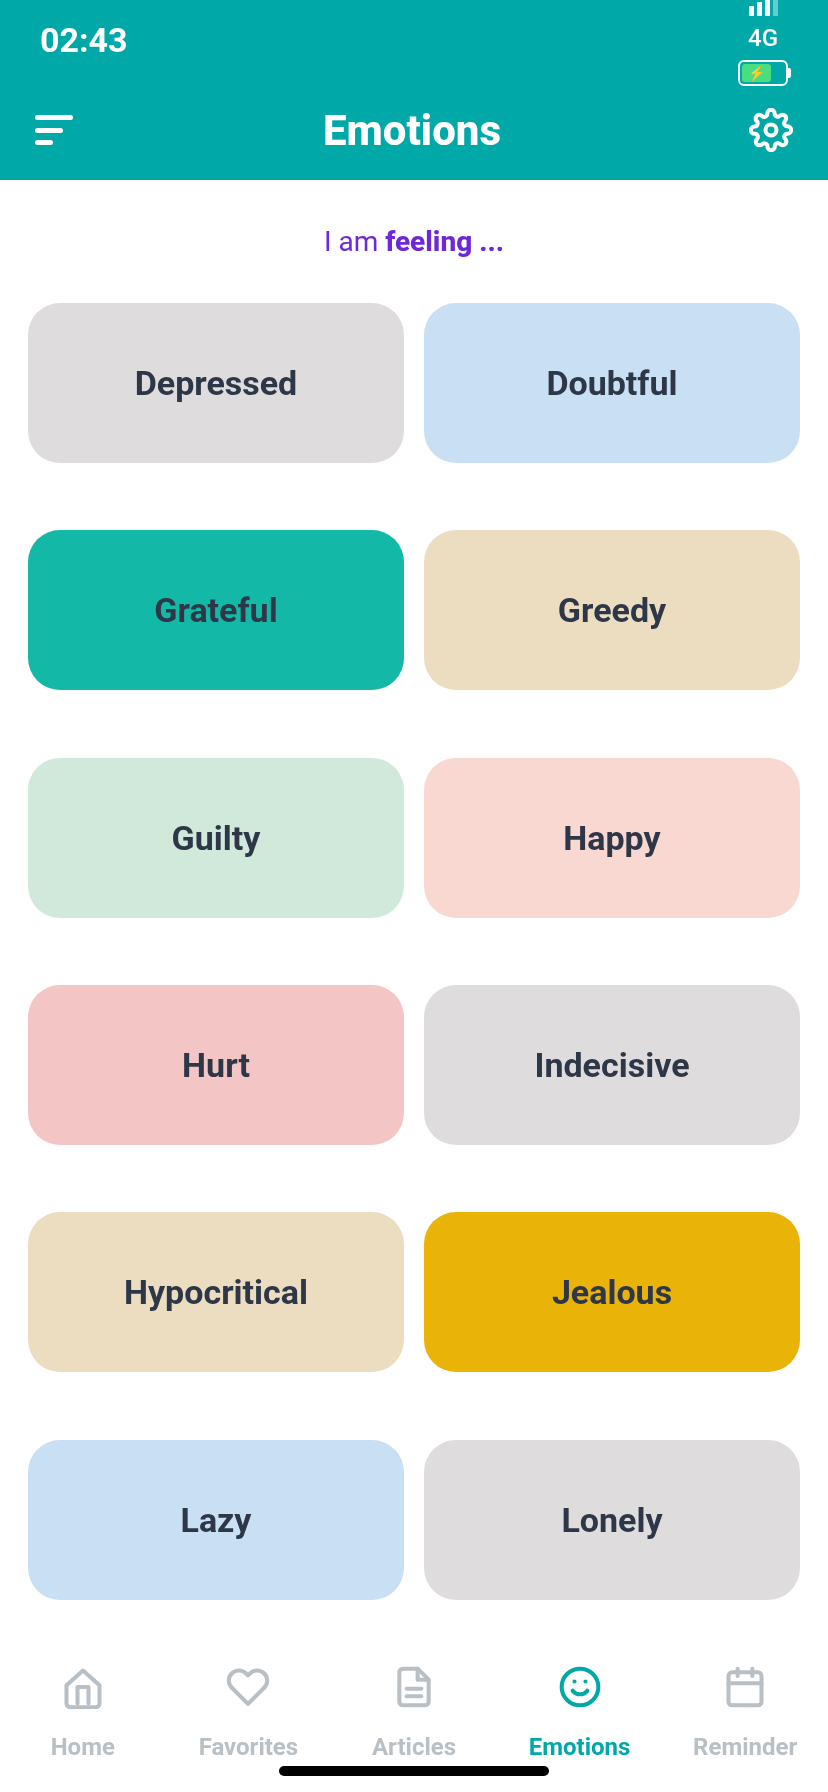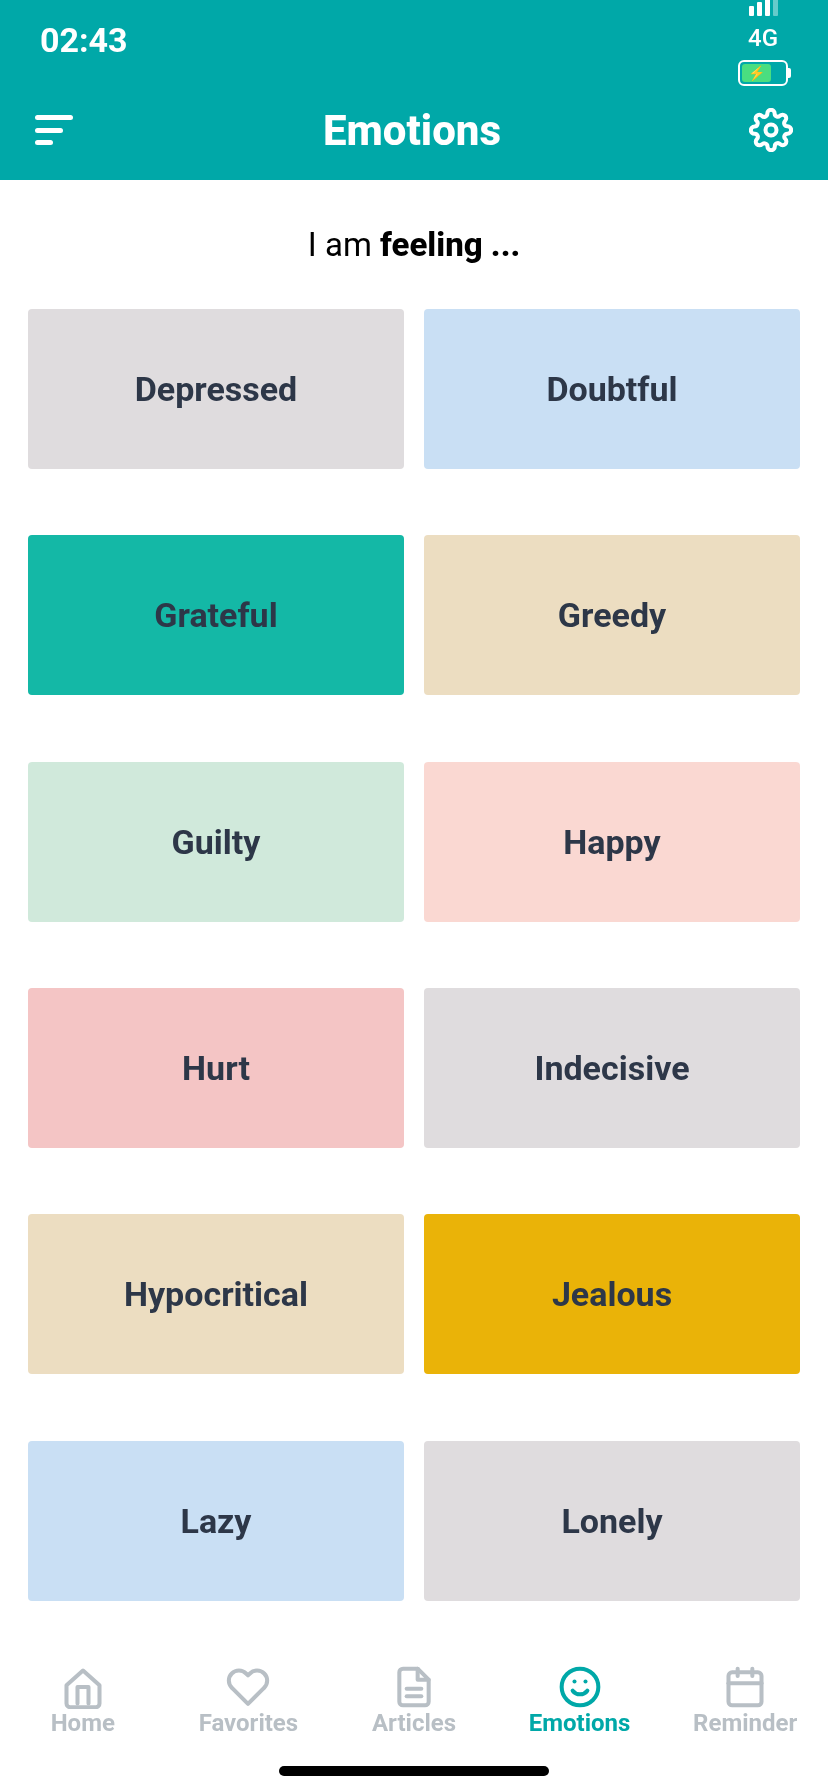--- a/index.html
+++ b/index.html
@@ -117,60 +117,60 @@
       font-weight: 800;
       color: white;
     }
     .gear-icon {
       width: 44px;
       height: 44px;
       cursor: pointer;
     }
     .prompt {
       text-align: center;
-      font-size: 33px;
-      color: #000000;
+      font-size: 28px;
+      color: #6d28d9;
       margin: 45px 0 45px 0;
       font-weight: 400;
     }
     .prompt-bold {
       font-weight: 800;
     }
     .emotions-grid {
       display: grid;
       grid-template-columns: 1fr 1fr;
       gap: 20px;
       padding: 0 28px;
       flex: 1;
       overflow: hidden;
     }
     .emotion-card {
       height: 160px;
-      border-radius: 4px;
+      border-radius: 32px;
       display: flex;
       align-items: center;
       justify-content: center;
       font-size: 34px;
       font-weight: 700;
       color: #2d3748;
       cursor: pointer;
     }
     .bottom-nav {
       height: 145px;
       display: flex;
       justify-content: space-around;
       align-items: flex-start;
       padding-top: 18px;
       background: white;
     }
     .nav-item {
       display: flex;
       flex-direction: column;
       align-items: center;
-      gap: 0;
+      gap: 24px;
       color: #b8bfc5;
       cursor: pointer;
       width: 150px;
     }
     .nav-item.active {
       color: #00A8A8;
     }
     .nav-icon {
       width: 44px;
       height: 44px;

